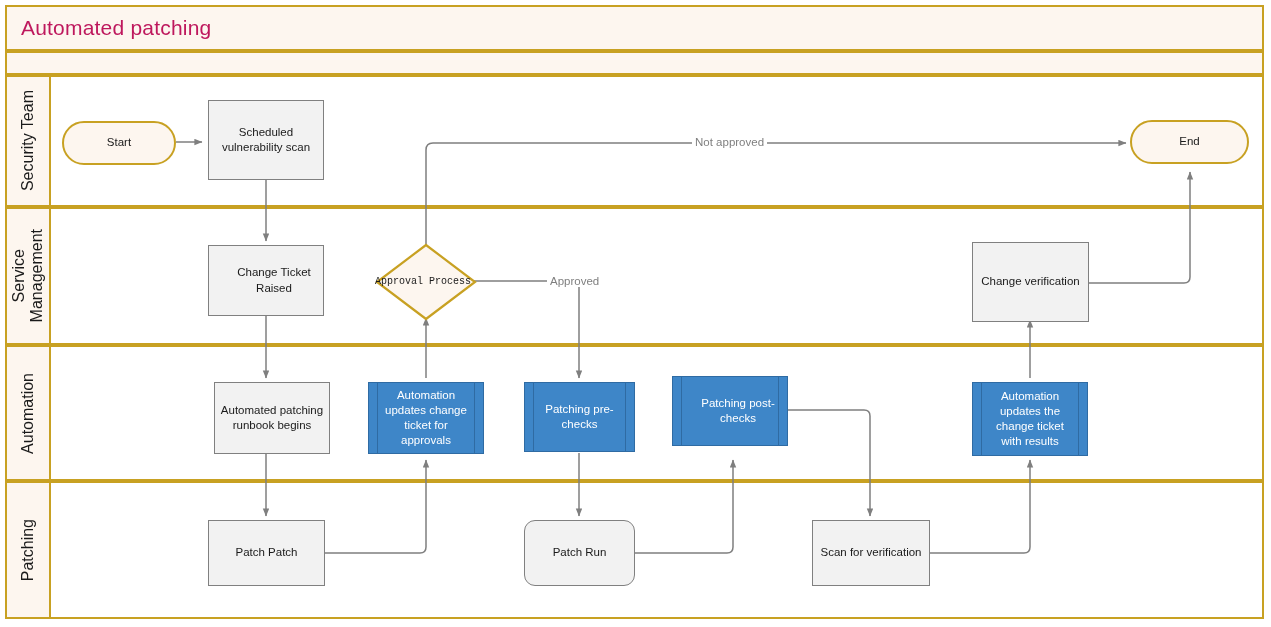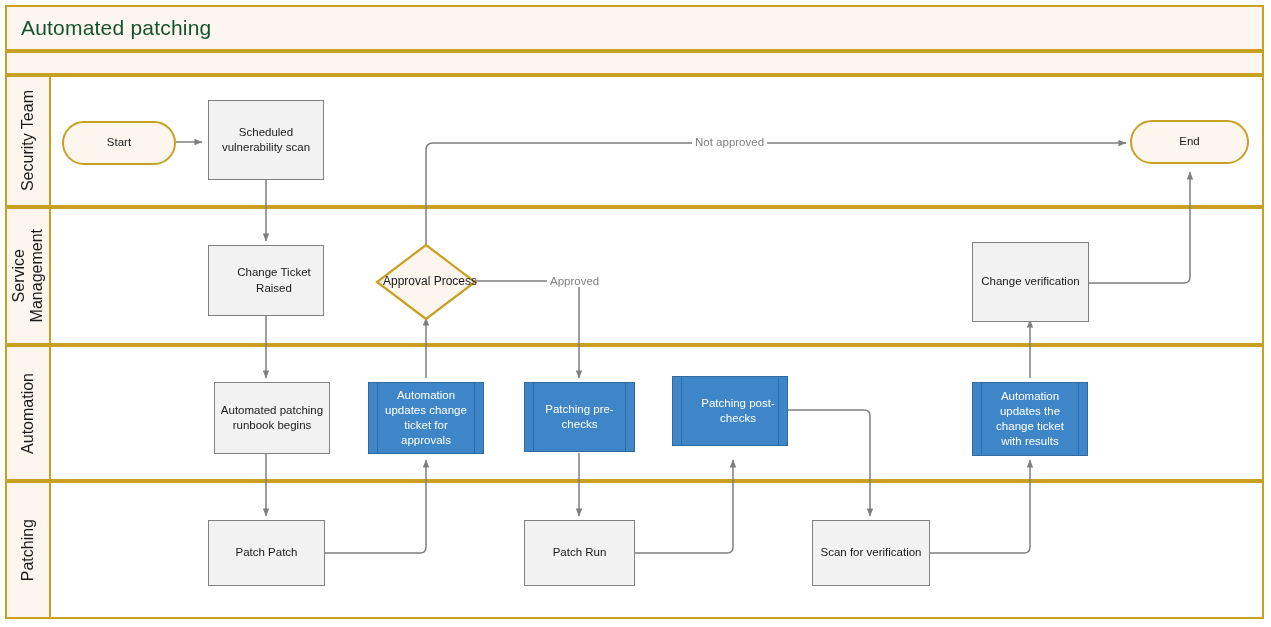--- a/index.html
+++ b/index.html
@@ -36,21 +36,21 @@
     top: 5px;
     width: 1259px;
     height: 46px;
     box-sizing: border-box;
     border: 2px solid #c8a122;
     background: #fdf6ef;
     display: flex;
     align-items: center;
     padding-left: 14px;
     font-size: 21px;
-    color: #14532d;
+    color: #be185d;
     letter-spacing: 0.2px;
   }
   .phase-band {
     position: absolute;
     left: 5px;
     top: 51px;
     width: 1259px;
     height: 24px;
     box-sizing: border-box;
     border: 2px solid #c8a122;
@@ -121,23 +121,23 @@
   }
   .decision-wrap {
     position: absolute;
     z-index: 5;
   }
   .decision-wrap svg { position: absolute; left: 0; top: 0; }
   .decision-wrap .dlabel {
     position: absolute;
     left: 0; top: 0;
     width: 100%; height: 100%;
-    display: flex; align-items: center; justify-content: flex-end;
+    display: flex; align-items: center; justify-content: flex-start;
     text-align: center;
-    font-size: 12px; line-height: 1.32; color: #1a1a1a;
+    font-size: 10px; line-height: 1.32; color: #1a1a1a; font-family: Liberation Mono, monospace;
   }
 
   .predef {
     background: #3e86c8;
     border: 1.4px solid #2f6ba3;
     color: #ffffff;
     font-size: 11.5px;
   }
   .predef .bar-l, .predef .bar-r {
     position: absolute;
@@ -301,21 +301,21 @@
   <div class="node predef" style="left:972px; top:382px; width:116px; height:74px;">
     <i class="bar-l"></i>
     <i class="bar-r"></i>
     <span class="lbl">Automation updates the change ticket with results</span>
   </div>
 
   <div class="node proc" style="left:208px; top:520px; width:117px; height:66px;">
     <span class="lbl">Patch Patch</span>
   </div>
 
-  <div class="node proc" style="left:524px; top:520px; width:111px; height:66px;">
+  <div class="node proc" style="left:524px; top:520px; width:111px; height:66px;border-radius:11px;">
     <span class="lbl">Patch Run</span>
   </div>
 
   <div class="node proc" style="left:812px; top:520px; width:118px; height:66px;">
     <span class="lbl">Scan for verification</span>
   </div>
 
   <div class="edge-label" style="left:692px; top:136px;">
     <span>Not approved</span>
   </div>

